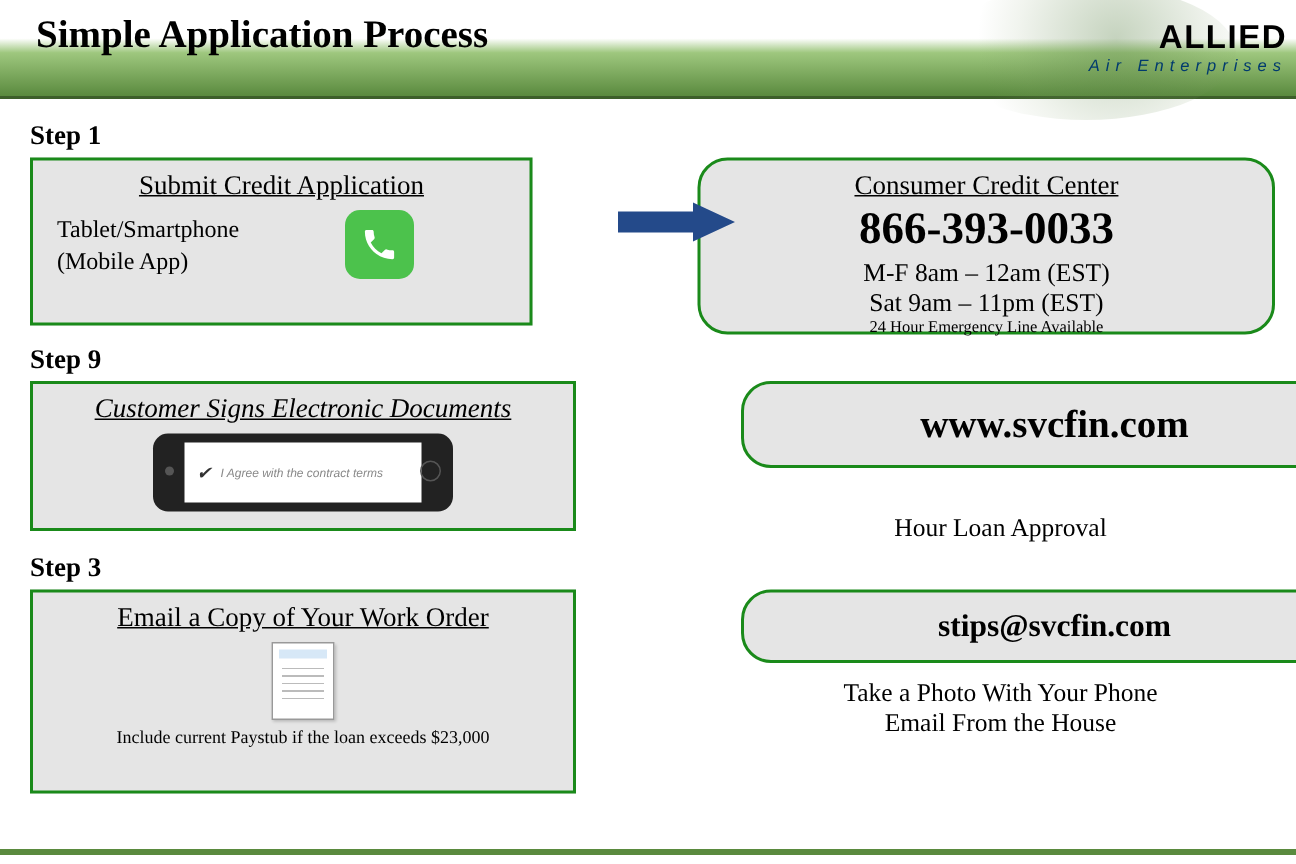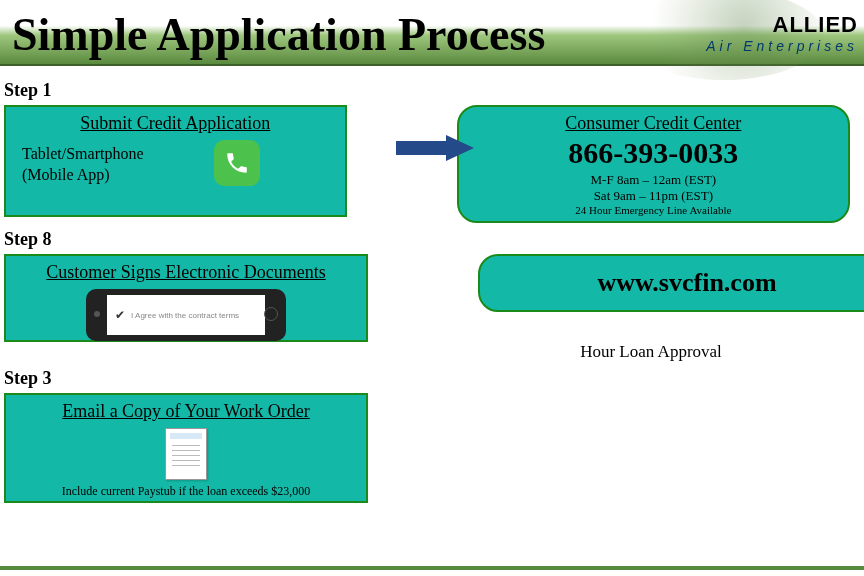--- a/index.html
+++ b/index.html
@@ -12,23 +12,23 @@
     overflow: hidden;
   }
   .header {
     height: 66px;
     background: linear-gradient(to bottom, #fff 0%, #fff 40%, #9ec77e 55%, #5a8a3e 100%);
     position: relative;
     border-bottom: 2px solid #3d5f2a;
   }
   .header-title {
     position: absolute;
-    left: 12px;
+    left: 24px;
     top: 8px;
-    font-size: 46px;
+    font-size: 26px;
     font-weight: bold;
     color: #000;
   }
   .header-globe {
     position: absolute;
     right: 40px;
     top: -10px;
     width: 200px;
     height: 90px;
     background: radial-gradient(circle at 60% 40%, rgba(90,130,70,0.5), rgba(120,150,95,0.15) 50%, transparent 70%);
@@ -44,42 +44,42 @@
   }
   .logo-main {
     font-family: Arial, sans-serif;
     font-size: 22px;
     font-weight: 900;
     color: #000;
     letter-spacing: 1px;
   }
   .logo-sub {
     font-family: Arial, sans-serif;
-    font-size: 14px;
+    font-size: 11px;
     color: #003a6e;
     letter-spacing: 4px;
     font-style: italic;
   }
   .content {
-    padding: 8px 14px 0 4px;
+    padding: 8px 14px 0 20px;
   }
   .step-label {
     font-size: 18px;
     font-weight: bold;
     margin-top: 6px;
     margin-bottom: 4px;
   }
   .row {
     display: flex;
     gap: 110px;
     align-items: flex-start;
   }
   .left-box, .right-box {
     border: 2px solid #1a8a1a;
-    background: #14b8a6;
+    background: #e5e5e5;
   }
   .left-box {
     width: 364px;
     padding: 6px 10px 8px 10px;
     text-align: center;
   }
   .right-box {
     width: 418px;
     padding: 6px 10px 8px 10px;
     text-align: center;
@@ -111,21 +111,21 @@
     align-items: center;
     justify-content: center;
     margin-top: 6px;
   }
   .big-phone {
     font-size: 30px;
     font-weight: bold;
     margin: 2px 0;
   }
   .hours {
-    font-size: 13px;
+    font-size: 17px;
   }
   .small-note {
     font-size: 11px;
   }
   .device-mock {
     margin: 6px auto 0 auto;
     width: 200px;
     height: 52px;
     background: #222;
     border-radius: 10px;
@@ -264,24 +264,24 @@
         <div class="hours">M-F 8am – 12am (EST)</div>
         <div class="hours">Sat 9am – 11pm (EST)</div>
         <div class="small-note">24 Hour Emergency Line Available</div>
       </div>
     </div>
     <svg class="arrow-svg" width="80" height="30">
       <polygon points="0,8 50,8 50,2 78,15 50,28 50,22 0,22" fill="#244a8a"></polygon>
     </svg>
   </div>
 
-  <div class="step-label">Step 8</div>
+  <div class="step-label">Step 9</div>
   <div class="row-wrap">
     <div class="row">
-      <div class="left-box" style="height:88px;">
+      <div class="left-box" style="height:100px;font-style:italic;">
         <div class="box-title-u">Customer Signs Electronic Documents</div>
         <div class="device-mock">
           <div class="device-screen">
             <span class="check">✔</span>
             <span>I Agree with the contract terms</span>
           </div>
         </div>
       </div>
       <div style="width:346px;">
         <div class="right-box" style="padding:10px;">
@@ -291,25 +291,34 @@
           <br>
           <span>Hour Loan Approval</span>
         </div>
       </div>
     </div>
   </div>
 
   <div class="step-label">Step 3</div>
   <div class="row-wrap">
     <div class="row">
-      <div class="left-box" style="height:110px;">
+      <div class="left-box" style="height:136px;">
         <div class="box-title-u">Email a Copy of Your Work Order</div>
         <div class="doc-icon">
           <div class="doc-lines"></div>
         </div>
         <div class="footnote">Include current Paystub if the loan exceeds $23,000</div>
       </div>
+      <div style="width:346px;">
+        <div class="right-box" style="padding:10px;">
+          <div class="email-big">stips@svcfin.com</div>
+        </div>
+        <div class="right-note">
+          <span>Take a Photo With Your Phone</span><br>
+          <span>Email From the House</span>
+        </div>
+      </div>
     </div>
   </div>
 
 </div>
 
 <div class="footer-bar"></div>
 
 </body></html>

